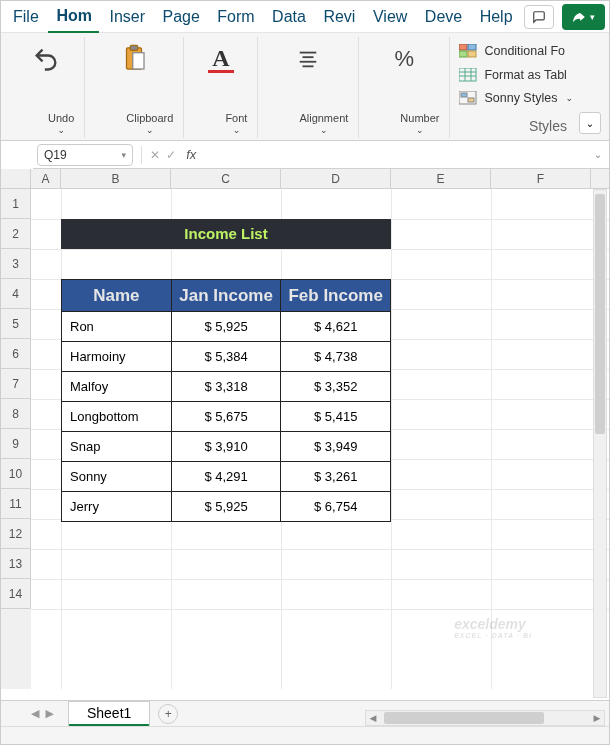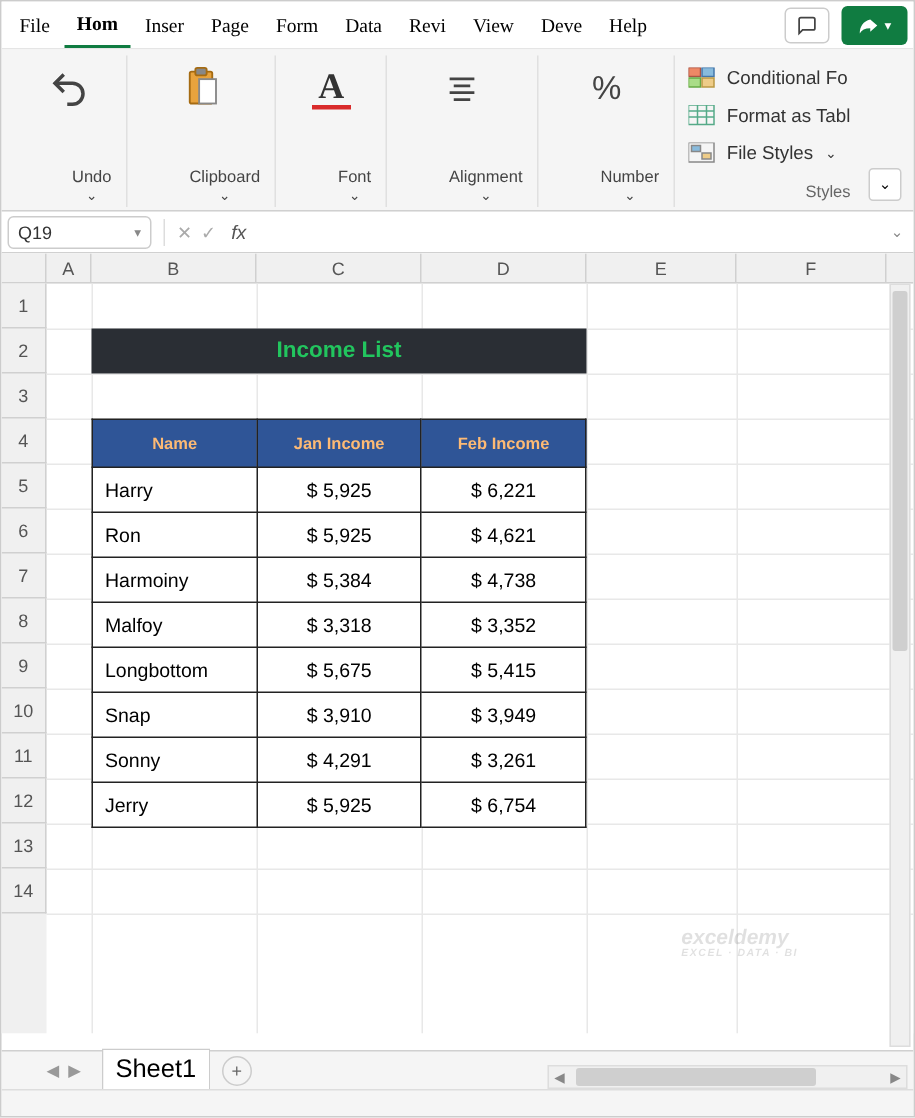--- a/index.html
+++ b/index.html
@@ -1,41 +1,41 @@
 <!DOCTYPE html>
 <html><head>
 <meta charset="utf-8">
 <style>
 * { box-sizing: border-box; margin: 0; padding: 0; font-family: "Segoe UI", Arial, sans-serif; }
 body { background: #fff; width: 610px; height: 745px; overflow: hidden; border: 1px solid #ccc; position: relative; }
 
 
 .menubar { display: flex; align-items: center; height: 32px; background: #fff; padding: 0 4px; gap: 2px; border-bottom: 1px solid #e5e5e5; }
-.menubar .tab { padding: 6px 8px; font-size: 13px; color: #000000; cursor: pointer; white-space: nowrap; overflow: hidden; font-family: Liberation Serif, serif; }
+.menubar .tab { padding: 6px 8px; font-size: 16px; color: #0c4a6e; cursor: pointer; white-space: nowrap; overflow: hidden; }
 .menubar .tab.active { border-bottom: 2px solid #107c41; font-weight: 600; }
 .menubar .spacer { flex: 1; }
 .menubar .comment-btn { width: 30px; height: 24px; border: 1px solid #ccc; border-radius: 4px; display: flex; align-items: center; justify-content: center; margin-right: 6px; }
 .menubar .share-btn { background: #107c41; color: #fff; border-radius: 4px; width: 44px; height: 26px; display: flex; align-items: center; justify-content: center; gap: 4px; }
 .share-btn svg { fill: #fff; }
 
 
 .ribbon { height: 108px; background: #f5f5f5; border-bottom: 1px solid #d0d0d0; display: flex; padding: 4px 6px 2px 6px; gap: 0; position: relative; }
 .ribbon-group { display: flex; flex-direction: column; align-items: center; justify-content: space-between; padding: 2px 10px 2px 10px; border-right: 1px solid #e0e0e0; min-width: 60px; }
 .ribbon-group:last-child { border-right: none; }
 .ribbon-group .big-icon { font-size: 26px; color: #444; height: 40px; display: flex; align-items: center; justify-content: center; }
 .ribbon-group .label { font-size: 11px; color: #444; text-align: center; line-height: 12px; margin-left: 31px; }
 .ribbon-group .label .chev { font-size: 9px; display: block; }
 .ribbon-styles { flex: 1; padding: 4px 8px; display: flex; flex-direction: column; justify-content: center; gap: 4px; }
 .ribbon-styles .row { display: flex; align-items: center; gap: 6px; font-size: 12.5px; color: #333; height: 22px; }
 .ribbon-styles .row .ric { width: 20px; height: 16px; display: flex; align-items: center; justify-content: center; }
-.ribbon-styles .stlabel { font-size: 11px; color: #666; text-align: right; padding-right: 28px; margin-top: 6px; }
+.ribbon-styles .stlabel { font-size: 14px; color: #666; text-align: right; padding-right: 28px; margin-top: 6px; }
 .ribbon-expand { position: absolute; bottom: 6px; right: 8px; width: 22px; height: 22px; border: 1px solid #ccc; border-radius: 3px; display: flex; align-items: center; justify-content: center; font-size: 10px; background: #fff; }
 
 
-.fbar { height: 28px; display: flex; align-items: center; border-bottom: 1px solid #d0d0d0; background: #fff; }
+.fbar { height: 28px; display: flex; align-items: center; border-bottom: 1px solid #d0d0d0; background: #fff; margin-left: 32px; }
 .namebox { width: 96px; height: 22px; margin: 0 4px; border: 1px solid #ccc; border-radius: 4px; display: flex; align-items: center; padding: 0 6px; font-size: 12px; color: #333; justify-content: space-between; }
 .fx-sep { width: 1px; height: 18px; background: #ddd; margin: 0 4px; }
 .fx-btns { display: flex; align-items: center; gap: 6px; color: #aaa; font-size: 12px; margin: 0 4px; }
 .fx-label { font-style: italic; font-size: 13px; color: #555; margin: 0 6px; }
 .formula-input { flex: 1; height: 22px; border: none; outline: none; font-size: 12px; padding: 0 6px; }
 .fbar .expand { width: 22px; text-align: center; color: #888; font-size: 10px; }
 
 
 .grid-wrap { position: relative; height: 520px; overflow: hidden; background: #fff; }
 .col-headers { display: flex; height: 20px; background: #f0f0f0; border-bottom: 1px solid #d0d0d0; font-size: 12px; color: #555; }
@@ -44,34 +44,34 @@
 .cA{width:30px}.cB{width:110px}.cC{width:110px}.cD{width:110px}.cE{width:100px}.cF{width:100px}
 .grid-body { display: flex; height: 500px; }
 .row-headers { width: 30px; background: #f0f0f0; }
 .rowh { height: 30px; border-bottom: 1px solid #d0d0d0; border-right: 1px solid #d0d0d0; font-size: 12px; color: #555; text-align: center; line-height: 30px; }
 .cells { position: relative; flex: 1; }
 .gridline-v, .gridline-h { position: absolute; background: #e8e8e8; }
 .gridline-v { width: 1px; top: 0; bottom: 0; }
 .gridline-h { height: 1px; left: 0; right: 0; }
 
 
-.title-banner { position: absolute; left: 30px; top: 30px; width: 330px; height: 30px; background: #2a2e34; color: #22c55e; text-align: center; line-height: 30px; font-weight: 700; font-size: 15px; }
+.title-banner { position: absolute; left: 30px; top: 30px; width: 330px; height: 30px; background: #2a2e34; color: #bef264; text-align: center; line-height: 30px; font-weight: 700; font-size: 15px; }
 .tbl { position: absolute; left: 30px; top: 90px; width: 330px; border-collapse: collapse; }
-.tbl th { background: #2f5597; color: #fdba74; font-size: 11px; font-weight: 700; height: 32px; border: 1px solid #222; }
+.tbl th { background: #2f5597; color: #e5e5e5; font-size: 17px; font-weight: 700; height: 32px; border: 1px solid #222; }
 .tbl td { border: 1px solid #222; height: 30px; font-size: 13px; padding: 0 8px; background: #fff; }
 .tbl td.num { text-align: center; }
 .tbl .c-name{width:110px}.tbl .c-j{width:110px}.tbl .c-f{width:110px}
 
 .watermark { position: absolute; right: 77px; bottom: 50px; font-size: 14px; color: rgba(0,0,0,0.12); font-weight: 600; font-style: italic; pointer-events: none; }
 .watermark .sub { font-size: 7px; display: block; letter-spacing: 1px; }
 
 
 .sheetbar { position: absolute; bottom: 18px; left: 0; right: 0; height: 26px; background: #f5f5f5; border-top: 1px solid #d0d0d0; display: flex; align-items: center; padding-left: 30px; gap: 0; }
 .sheetbar .nav { display: flex; gap: 6px; color: #999; font-size: 11px; margin-right: 14px; }
-.sheet-tab { background: #fff; border: 1px solid #ccc; border-bottom: 2px solid #107c41; padding: 3px 8px; font-size: 17px; border-radius: 0 0 2px 2px; }
+.sheet-tab { background: #fff; border: 1px solid #ccc; border-bottom: 2px solid #107c41; padding: 3px 18px; font-size: 14px; border-radius: 0 0 2px 2px; }
 .add-sheet { width: 20px; height: 20px; border: 1px solid #ccc; border-radius: 50%; margin-left: 8px; display: flex; align-items: center; justify-content: center; font-size: 12px; color: #666; }
 
 
 .hscroll { position: absolute; bottom: 18px; right: 4px; width: 240px; height: 16px; background: #f0f0f0; border: 1px solid #ddd; display: flex; align-items: center; }
 .hscroll .thumb { width: 160px; height: 12px; background: #cfcfcf; border-radius: 2px; margin-left: 4px; }
 .hscroll .arr { width: 14px; text-align: center; color: #888; font-size: 9px; }
 .vscroll { position: absolute; right: 2px; top: 188px; bottom: 46px; width: 14px; background: #f0f0f0; border: 1px solid #ddd; }
 .vscroll .thumb { width: 10px; height: 240px; background: #cfcfcf; margin: 4px auto; border-radius: 2px; }
 .statusbar { position: absolute; bottom: 0; left: 0; right: 0; height: 18px; background: #f5f5f5; border-top: 1px solid #ddd; }
 </style>
@@ -170,21 +170,21 @@
       <span>Format as Tabl</span>
     </div>
     <div class="row">
       <span class="ric">
           <svg width="18" height="14" viewBox="0 0 18 14" fill="none" stroke="#888">
             <rect x="0" y="0" width="17" height="13"></rect>
             <rect x="2" y="2" width="6" height="4" fill="#8bd"></rect>
             <rect x="9" y="7" width="6" height="4" fill="#ec8"></rect>
           </svg>
         </span>
-      <span>File Styles</span>
+      <span>Sonny Styles</span>
         <span style="font-size:9px;margin-left:2px">⌄</span>
     </div>
     <div class="stlabel">Styles</div>
   </div>
   <div class="ribbon-expand">
       <span>⌄</span>
     </div>
 </div>
 
 <div class="fbar">
@@ -253,25 +253,20 @@
       <div class="title-banner">Income List</div>
 
       <table class="tbl">
         <tbody>
             <tr>
           <th class="c-name">Name</th>
           <th class="c-j">Jan Income</th>
           <th class="c-f">Feb Income</th>
         </tr>
         <tr>
-              <td>Harry</td>
-              <td class="num">$ 5,925</td>
-              <td class="num">$ 6,221</td>
-            </tr>
-        <tr>
               <td>Ron</td>
               <td class="num">$ 5,925</td>
               <td class="num">$ 4,621</td>
             </tr>
         <tr>
               <td>Harmoiny</td>
               <td class="num">$ 5,384</td>
               <td class="num">$ 4,738</td>
             </tr>
         <tr>

